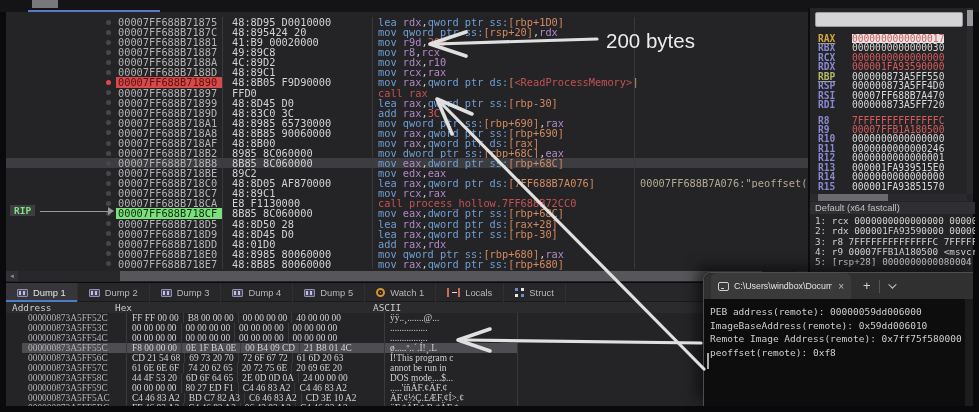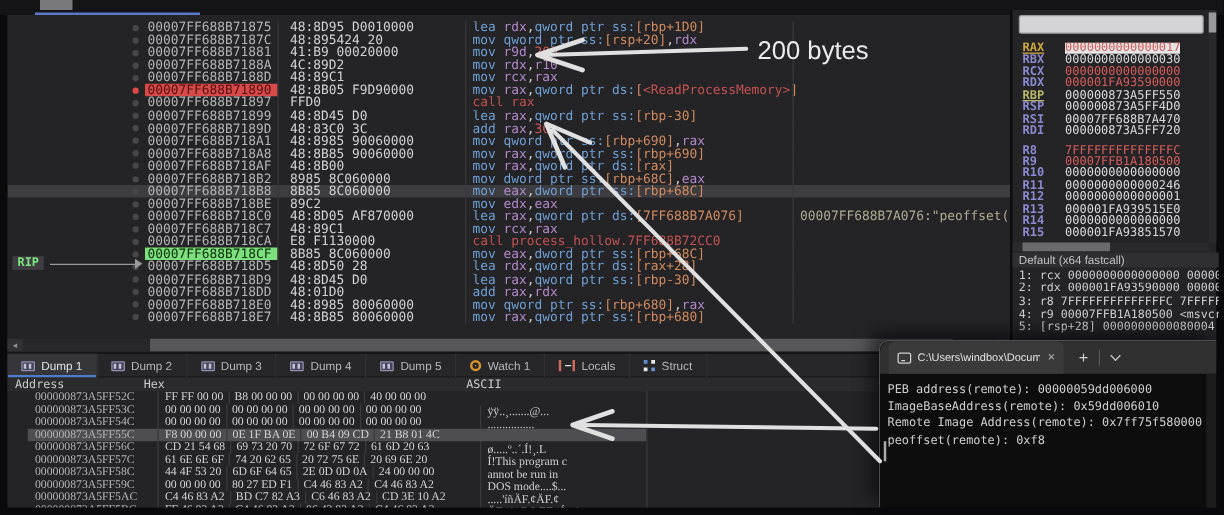--- a/index.html
+++ b/index.html
@@ -75,21 +75,21 @@
   #dump-header { position:absolute; left:0; top:19px; width:697px; height:11px; background:#2b2b2e; font-size:9.4px; line-height:11px; color:#cccccf; }
   .h-addr { position:absolute; left:6px; }
   .h-hex { position:absolute; left:109px; }
   .h-ascii { position:absolute; left:367px; }
   #dump-rows { position:absolute; left:16px; top:30px; width:496px; height:93px; overflow:hidden; border-right:1px solid #3a3a3e;font-family:Liberation Serif, serif; }
   .drw { position:relative; height:10px; line-height:10.2px; font-size:9.4px; white-space:pre; }
   .drw.selected { background:#4e4e52; }
   .d-addr { position:absolute; left:6px; color:#b4b4b6; }
   .d-hex { position:absolute; left:104px; height:10px; border-left:1px solid #3a3a3e; padding-left:5px; color:#d4d4d6; display:flex;justify-content:center; }
   .hexg + .hexg { border-left:1px solid #3a3a3e; margin-left:4px; padding-left:4px; }
-  .d-ascii { position:absolute; left:362px; height:10px; border-left:1px solid #3a3a3e; padding-left:5px; color:#d0d0d2;margin-top:12px; }
+  .d-ascii { position:absolute; left:362px; height:10px; border-left:1px solid #3a3a3e; padding-left:5px; color:#d0d0d2; }
 
   
   #consolewin { position:absolute; left:703px; top:272px; width:270px; height:134px; background:#0d0d0d; border-radius:8px 0 0 0; border-top:1px solid #4e4e4e; border-left:1px solid #4e4e4e; box-shadow:-6px -6px 14px rgba(0,0,0,.55); z-index:40; }
   #console-tabbar { position:absolute; left:0; top:0; width:100%; height:26px; background:#303030; border-radius:8px 0 0 0; display:flex; align-items:center; }
   .ctab { margin-left:7px; width:140px; height:26px; background:#3a3a3a; border-radius:6px 6px 0 0; display:flex; align-items:center; gap:5px; padding:0 7px; }
   .term-icon { flex:none; width:11px; height:9px; border:1px solid #d0d0d0; border-radius:2px; position:relative; }
   .term-icon::before { content:""; position:absolute; left:2px; top:5px; width:3px; height:1px; background:#d0d0d0; }
   .ctab-title { font:8.8px "Liberation Sans",sans-serif; color:#e2e2e2; white-space:nowrap; overflow:hidden; width:100px; }
   .ctab-close { color:#bdbdbd; font:10px "Liberation Sans",sans-serif; margin-left:1px; }
   .cplus { margin-left:12px; color:#d0d0d0; font:13px/26px "Liberation Sans",sans-serif; }
@@ -112,27 +112,28 @@
   <div id="topstrip">
     <div id="tabstub"></div>
     <div id="tabline"></div>
   </div>
 
   <div id="disasm">
     <div id="disasm-rows">
         <div class="drow"><span class="c-gut"><span class="bdot"></span></span><span class="c-addr">00007FF688B71875</span><span class="c-bytes">48:8D95 D0010000</span><span class="c-instr"><span class="tk-mn">lea </span><span class="tk-reg">rdx</span><span class="tk-t">,</span><span class="tk-kw">qword ptr ss:</span><span class="tk-mem">[rbp+1D0]</span></span><span class="c-cmt"></span></div>
         <div class="drow"><span class="c-gut"><span class="bdot"></span></span><span class="c-addr">00007FF688B7187C</span><span class="c-bytes">48:895424 20</span><span class="c-instr"><span class="tk-mn">mov </span><span class="tk-kw">qword ptr ss:</span><span class="tk-mem">[rsp+20]</span><span class="tk-t">,</span><span class="tk-reg">rdx</span></span><span class="c-cmt"></span></div>
         <div class="drow"><span class="c-gut"><span class="bdot"></span></span><span class="c-addr">00007FF688B71881</span><span class="c-bytes">41:B9 00020000</span><span class="c-instr"><span class="tk-mn">mov </span><span class="tk-reg">r9d</span><span class="tk-t">,</span><span class="tk-imm">200</span></span><span class="c-cmt"></span></div>
+        <div class="drow"><span class="c-gut"><span class="bdot"></span></span><span class="c-addr">00007FF688B71887</span><span class="c-bytes">49:89C8</span><span class="c-instr"><span class="tk-mn">mov </span><span class="tk-reg">r8</span><span class="tk-t">,</span><span class="tk-reg">rcx</span></span><span class="c-cmt"></span></div>
         <div class="drow"><span class="c-gut"><span class="bdot"></span></span><span class="c-addr">00007FF688B7188A</span><span class="c-bytes">4C:89D2</span><span class="c-instr"><span class="tk-mn">mov </span><span class="tk-reg">rdx</span><span class="tk-t">,</span><span class="tk-reg">r10</span></span><span class="c-cmt"></span></div>
         <div class="drow"><span class="c-gut"><span class="bdot"></span></span><span class="c-addr">00007FF688B7188D</span><span class="c-bytes">48:89C1</span><span class="c-instr"><span class="tk-mn">mov </span><span class="tk-reg">rcx</span><span class="tk-t">,</span><span class="tk-reg">rax</span></span><span class="c-cmt"></span></div>
         <div class="drow"><span class="c-gut"><span class="bdot bp"></span></span><span class="c-addr abp">00007FF688B71890</span><span class="c-bytes">48:8B05 F9D90000</span><span class="c-instr"><span class="tk-mn">mov </span><span class="tk-reg">rax</span><span class="tk-t">,</span><span class="tk-kw">qword ptr ds:</span><span class="tk-mem">[</span><span class="tk-sym">&lt;ReadProcessMemory&gt;</span><span class="tk-mem">]</span></span><span class="c-cmt"></span></div>
         <div class="drow"><span class="c-gut"><span class="bdot"></span></span><span class="c-addr">00007FF688B71897</span><span class="c-bytes">FFD0</span><span class="c-instr"><span class="tk-call">call rax</span></span><span class="c-cmt"></span></div>
         <div class="drow"><span class="c-gut"><span class="bdot"></span></span><span class="c-addr">00007FF688B71899</span><span class="c-bytes">48:8D45 D0</span><span class="c-instr"><span class="tk-mn">lea </span><span class="tk-reg">rax</span><span class="tk-t">,</span><span class="tk-kw">qword ptr ss:</span><span class="tk-mem">[rbp-30]</span></span><span class="c-cmt"></span></div>
         <div class="drow"><span class="c-gut"><span class="bdot"></span></span><span class="c-addr">00007FF688B7189D</span><span class="c-bytes">48:83C0 3C</span><span class="c-instr"><span class="tk-mn">add </span><span class="tk-reg">rax</span><span class="tk-t">,</span><span class="tk-imm">3C</span></span><span class="c-cmt"></span></div>
-        <div class="drow"><span class="c-gut"><span class="bdot"></span></span><span class="c-addr">00007FF688B718A1</span><span class="c-bytes">48:8985 90060000</span><span class="c-instr"><span class="tk-mn">mov </span><span class="tk-kw">qword ptr ss:</span><span class="tk-mem">[rbp+690]</span><span class="tk-t">,</span><span class="tk-reg">rax</span></span><span class="c-cmt"></span></div>
+        <div class="drow"><span class="c-gut"><span class="bdot"></span></span><span class="c-addr">00007FF688B718A1</span><span class="c-bytes">48:8985 65730000</span><span class="c-instr"><span class="tk-mn">mov </span><span class="tk-kw">qword ptr ss:</span><span class="tk-mem">[rbp+690]</span><span class="tk-t">,</span><span class="tk-reg">rax</span></span><span class="c-cmt"></span></div>
         <div class="drow"><span class="c-gut"><span class="bdot"></span></span><span class="c-addr">00007FF688B718A8</span><span class="c-bytes">48:8B85 90060000</span><span class="c-instr"><span class="tk-mn">mov </span><span class="tk-reg">rax</span><span class="tk-t">,</span><span class="tk-kw">qword ptr ss:</span><span class="tk-mem">[rbp+690]</span></span><span class="c-cmt"></span></div>
         <div class="drow"><span class="c-gut"><span class="bdot"></span></span><span class="c-addr">00007FF688B718AF</span><span class="c-bytes">48:8B00</span><span class="c-instr"><span class="tk-mn">mov </span><span class="tk-reg">rax</span><span class="tk-t">,</span><span class="tk-kw">qword ptr ds:</span><span class="tk-mem">[rax]</span></span><span class="c-cmt"></span></div>
         <div class="drow"><span class="c-gut"><span class="bdot"></span></span><span class="c-addr">00007FF688B718B2</span><span class="c-bytes">8985 8C060000</span><span class="c-instr"><span class="tk-mn">mov </span><span class="tk-kw">dword ptr ss:</span><span class="tk-mem">[rbp+68C]</span><span class="tk-t">,</span><span class="tk-reg">eax</span></span><span class="c-cmt"></span></div>
         <div class="drow sel"><span class="c-gut"><span class="bdot"></span></span><span class="c-addr">00007FF688B718B8</span><span class="c-bytes">8B85 8C060000</span><span class="c-instr"><span class="tk-mn">mov </span><span class="tk-reg">eax</span><span class="tk-t">,</span><span class="tk-kw">dword ptr ss:</span><span class="tk-mem">[rbp+68C]</span></span><span class="c-cmt"></span></div>
         <div class="drow"><span class="c-gut"><span class="bdot"></span></span><span class="c-addr">00007FF688B718BE</span><span class="c-bytes">89C2</span><span class="c-instr"><span class="tk-mn">mov </span><span class="tk-reg">edx</span><span class="tk-t">,</span><span class="tk-reg">eax</span></span><span class="c-cmt"></span></div>
         <div class="drow"><span class="c-gut"><span class="bdot"></span></span><span class="c-addr">00007FF688B718C0</span><span class="c-bytes">48:8D05 AF870000</span><span class="c-instr"><span class="tk-mn">lea </span><span class="tk-reg">rax</span><span class="tk-t">,</span><span class="tk-kw">qword ptr ds:</span><span class="tk-mem">[7FF688B7A076]</span></span><span class="c-cmt">00007FF688B7A076:"peoffset(r</span></div>
         <div class="drow"><span class="c-gut"><span class="bdot"></span></span><span class="c-addr">00007FF688B718C7</span><span class="c-bytes">48:89C1</span><span class="c-instr"><span class="tk-mn">mov </span><span class="tk-reg">rcx</span><span class="tk-t">,</span><span class="tk-reg">rax</span></span><span class="c-cmt"></span></div>
         <div class="drow"><span class="c-gut"><span class="bdot"></span></span><span class="c-addr">00007FF688B718CA</span><span class="c-bytes">E8 F1130000</span><span class="c-instr"><span class="tk-call">call process_hollow.7FF688B72CC0</span></span><span class="c-cmt"></span></div>
         <div class="drow"><span class="c-gut"><span class="bdot"></span></span><span class="c-addr arip">00007FF688B718CF</span><span class="c-bytes">8B85 8C060000</span><span class="c-instr"><span class="tk-mn">mov </span><span class="tk-reg">eax</span><span class="tk-t">,</span><span class="tk-kw">dword ptr ss:</span><span class="tk-mem">[rbp+68C]</span></span><span class="c-cmt"></span></div>
         <div class="drow"><span class="c-gut"><span class="bdot"></span></span><span class="c-addr">00007FF688B718D5</span><span class="c-bytes">48:8D50 28</span><span class="c-instr"><span class="tk-mn">lea </span><span class="tk-reg">rdx</span><span class="tk-t">,</span><span class="tk-kw">qword ptr ds:</span><span class="tk-mem">[rax+28]</span></span><span class="c-cmt"></span></div>

